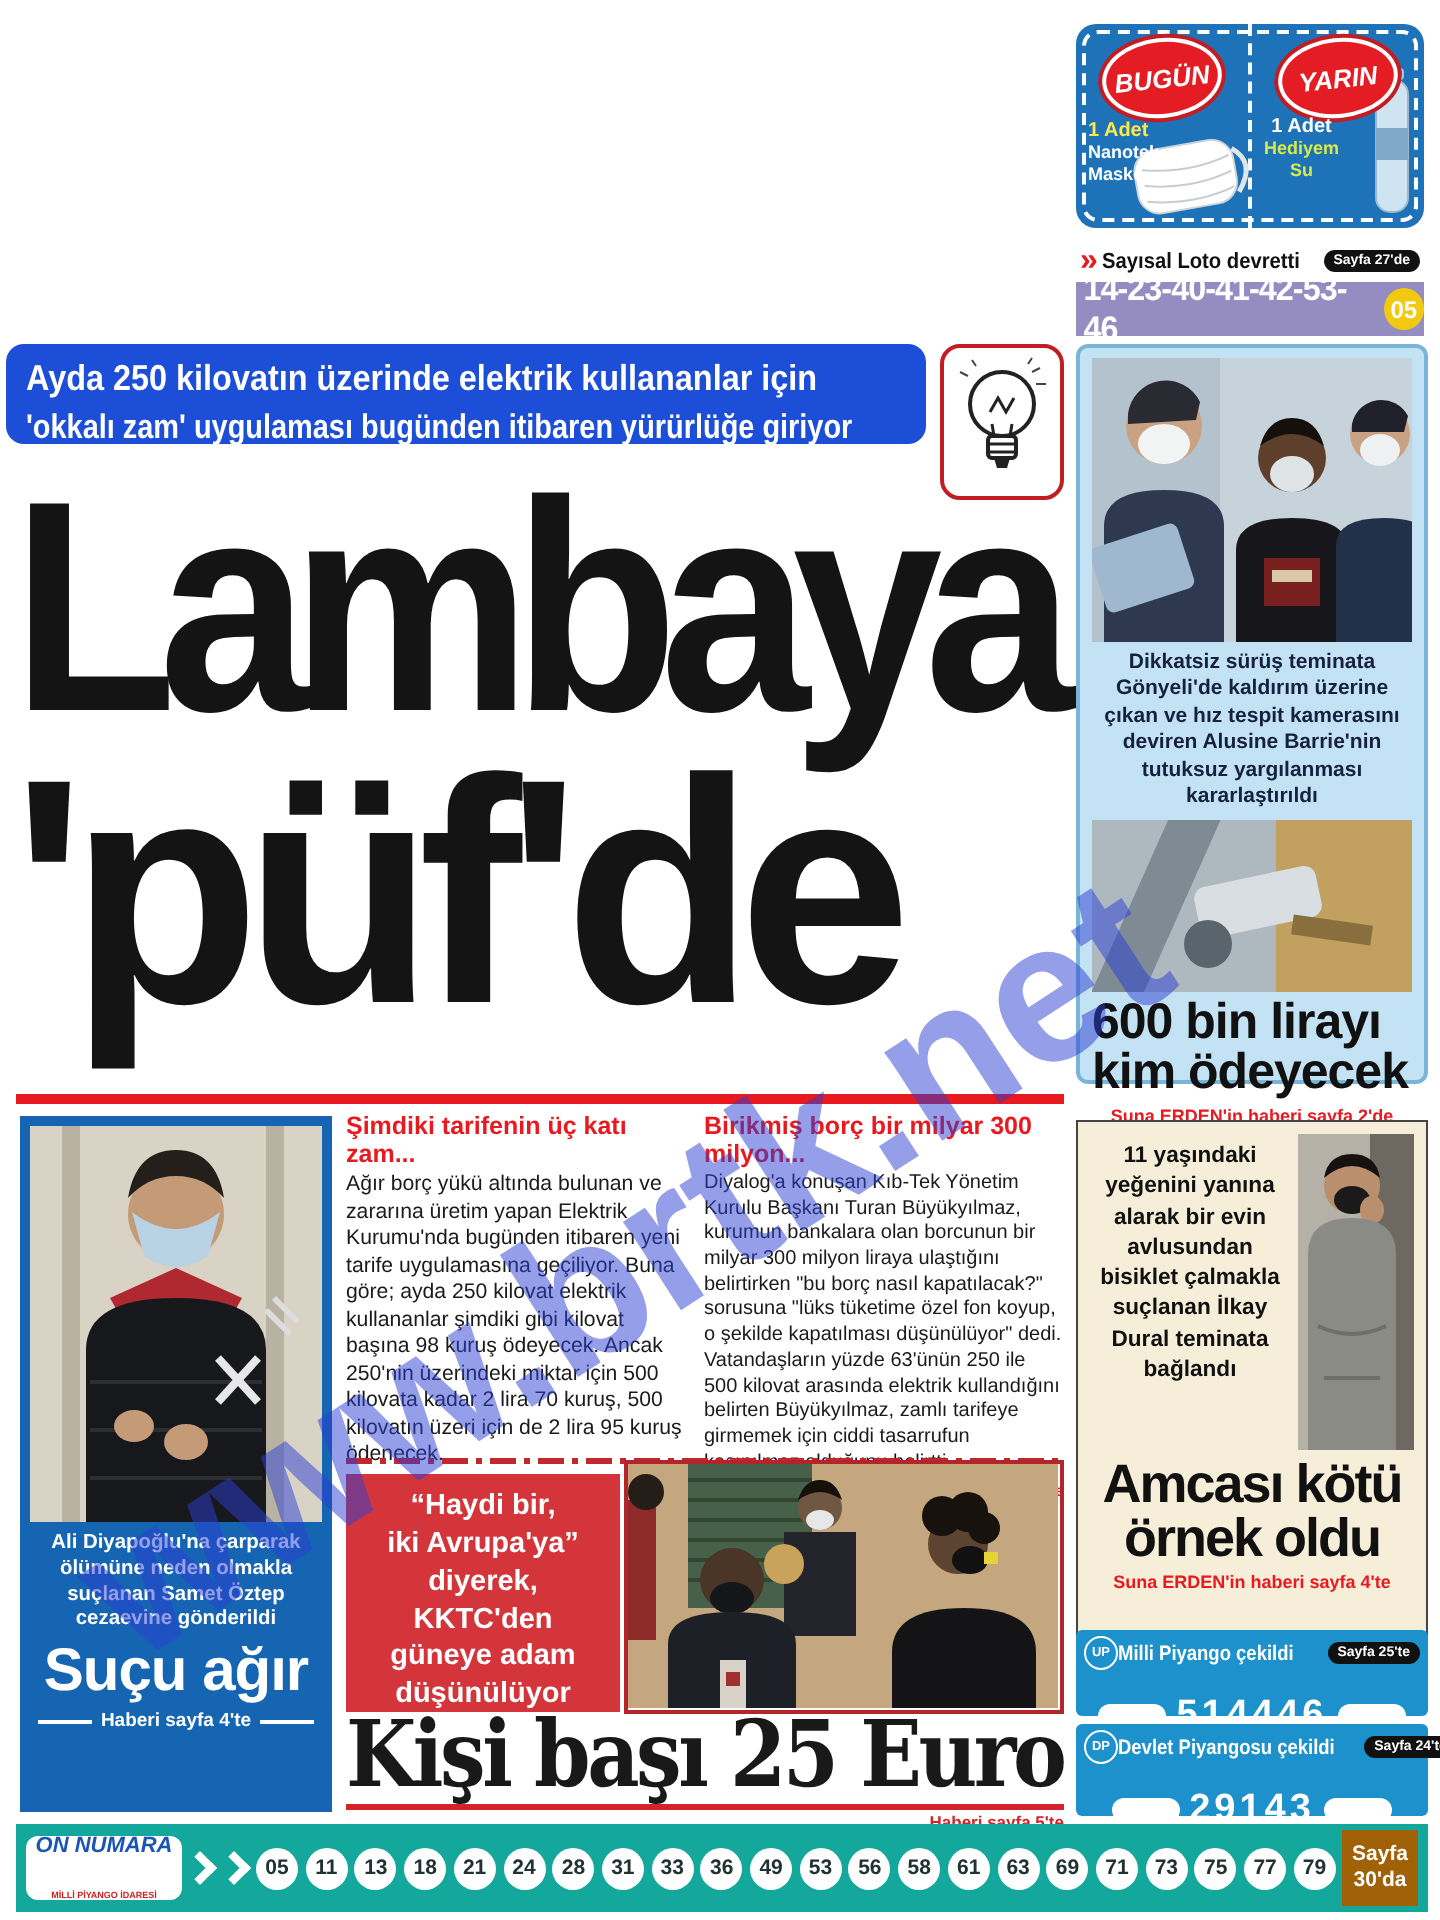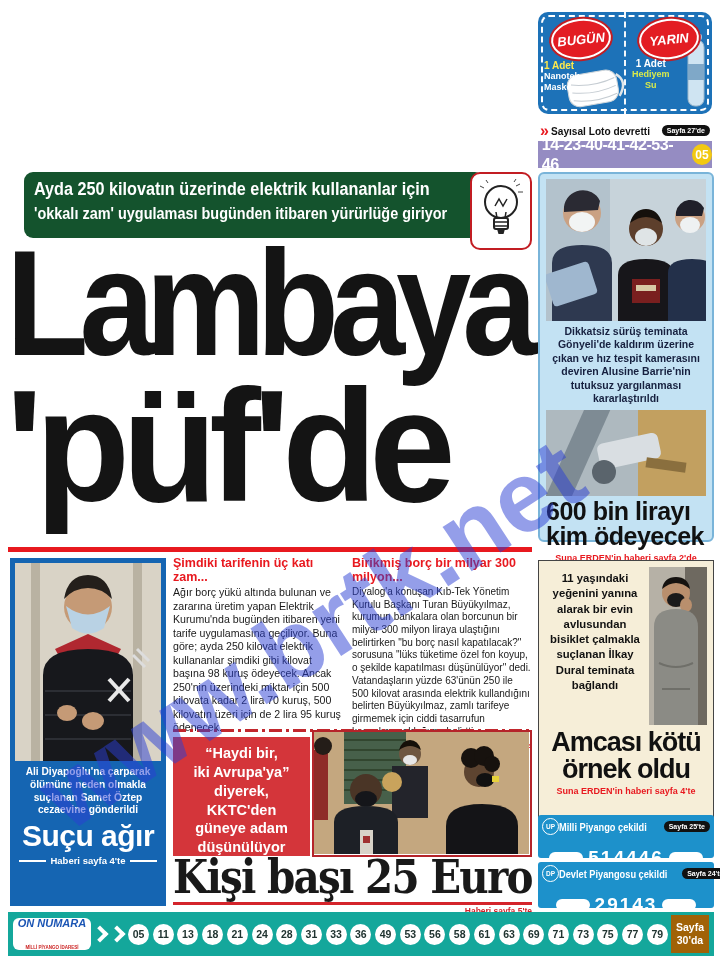--- a/index.html
+++ b/index.html
@@ -38,21 +38,21 @@
   .loto-chev{color:#e8191f;font-weight:bold;font-size:16px;line-height:1;}
   .loto-title{font-weight:bold;font-size:11px;color:#111;white-space:nowrap;transform:scaleX(.92);transform-origin:left center;}
   .chip{margin-left:auto;background:#111;color:#fff;border-radius:9px;font-size:7px;font-weight:bold;
       padding:2px 5px;white-space:nowrap;}
   .loto-row2{height:27px;background:#958cc2;display:flex;align-items:center;justify-content:center;gap:4px;}
   .loto-nums{color:#fff;font-weight:800;font-size:17px;letter-spacing:-.5px;transform:scaleX(.95);}
   .loto-extra{width:21px;height:21px;border-radius:50%;background:#f2c912;color:#fff;font-weight:bold;
       font-size:12px;display:flex;align-items:center;justify-content:center;}
 
   
-  .kicker{left:24px;top:172px;width:460px;height:66px;background:#14532d;border-radius:9px;color:#fff;
+  .kicker{left:3px;top:172px;width:460px;height:50px;background:#1d4ed8;border-radius:9px;color:#fff;
       padding:7px 10px;box-sizing:border-box;}
   .kicker .l1{font-weight:bold;font-size:18px;white-space:nowrap;transform:scaleX(.9);transform-origin:left center;}
   .kicker .l2{font-weight:bold;font-size:17px;white-space:nowrap;transform:scaleX(.85);transform-origin:left center;margin-top:4px;}
   .bulb-box{left:470px;top:172px;width:62px;height:78px;background:#fff;border:2.5px solid #c21d23;
       border-radius:10px;box-sizing:border-box;display:flex;align-items:center;justify-content:center;}
 
   
   .hl1{left:6px;top:228px;color:#141414;font-weight:bold;font-size:150px;line-height:1;letter-spacing:-10px;
       white-space:nowrap;transform:scaleX(.9);transform-origin:left top;}
   .hl2{left:6px;top:366px;color:#141414;font-weight:bold;font-size:160px;line-height:1;letter-spacing:-8px;

